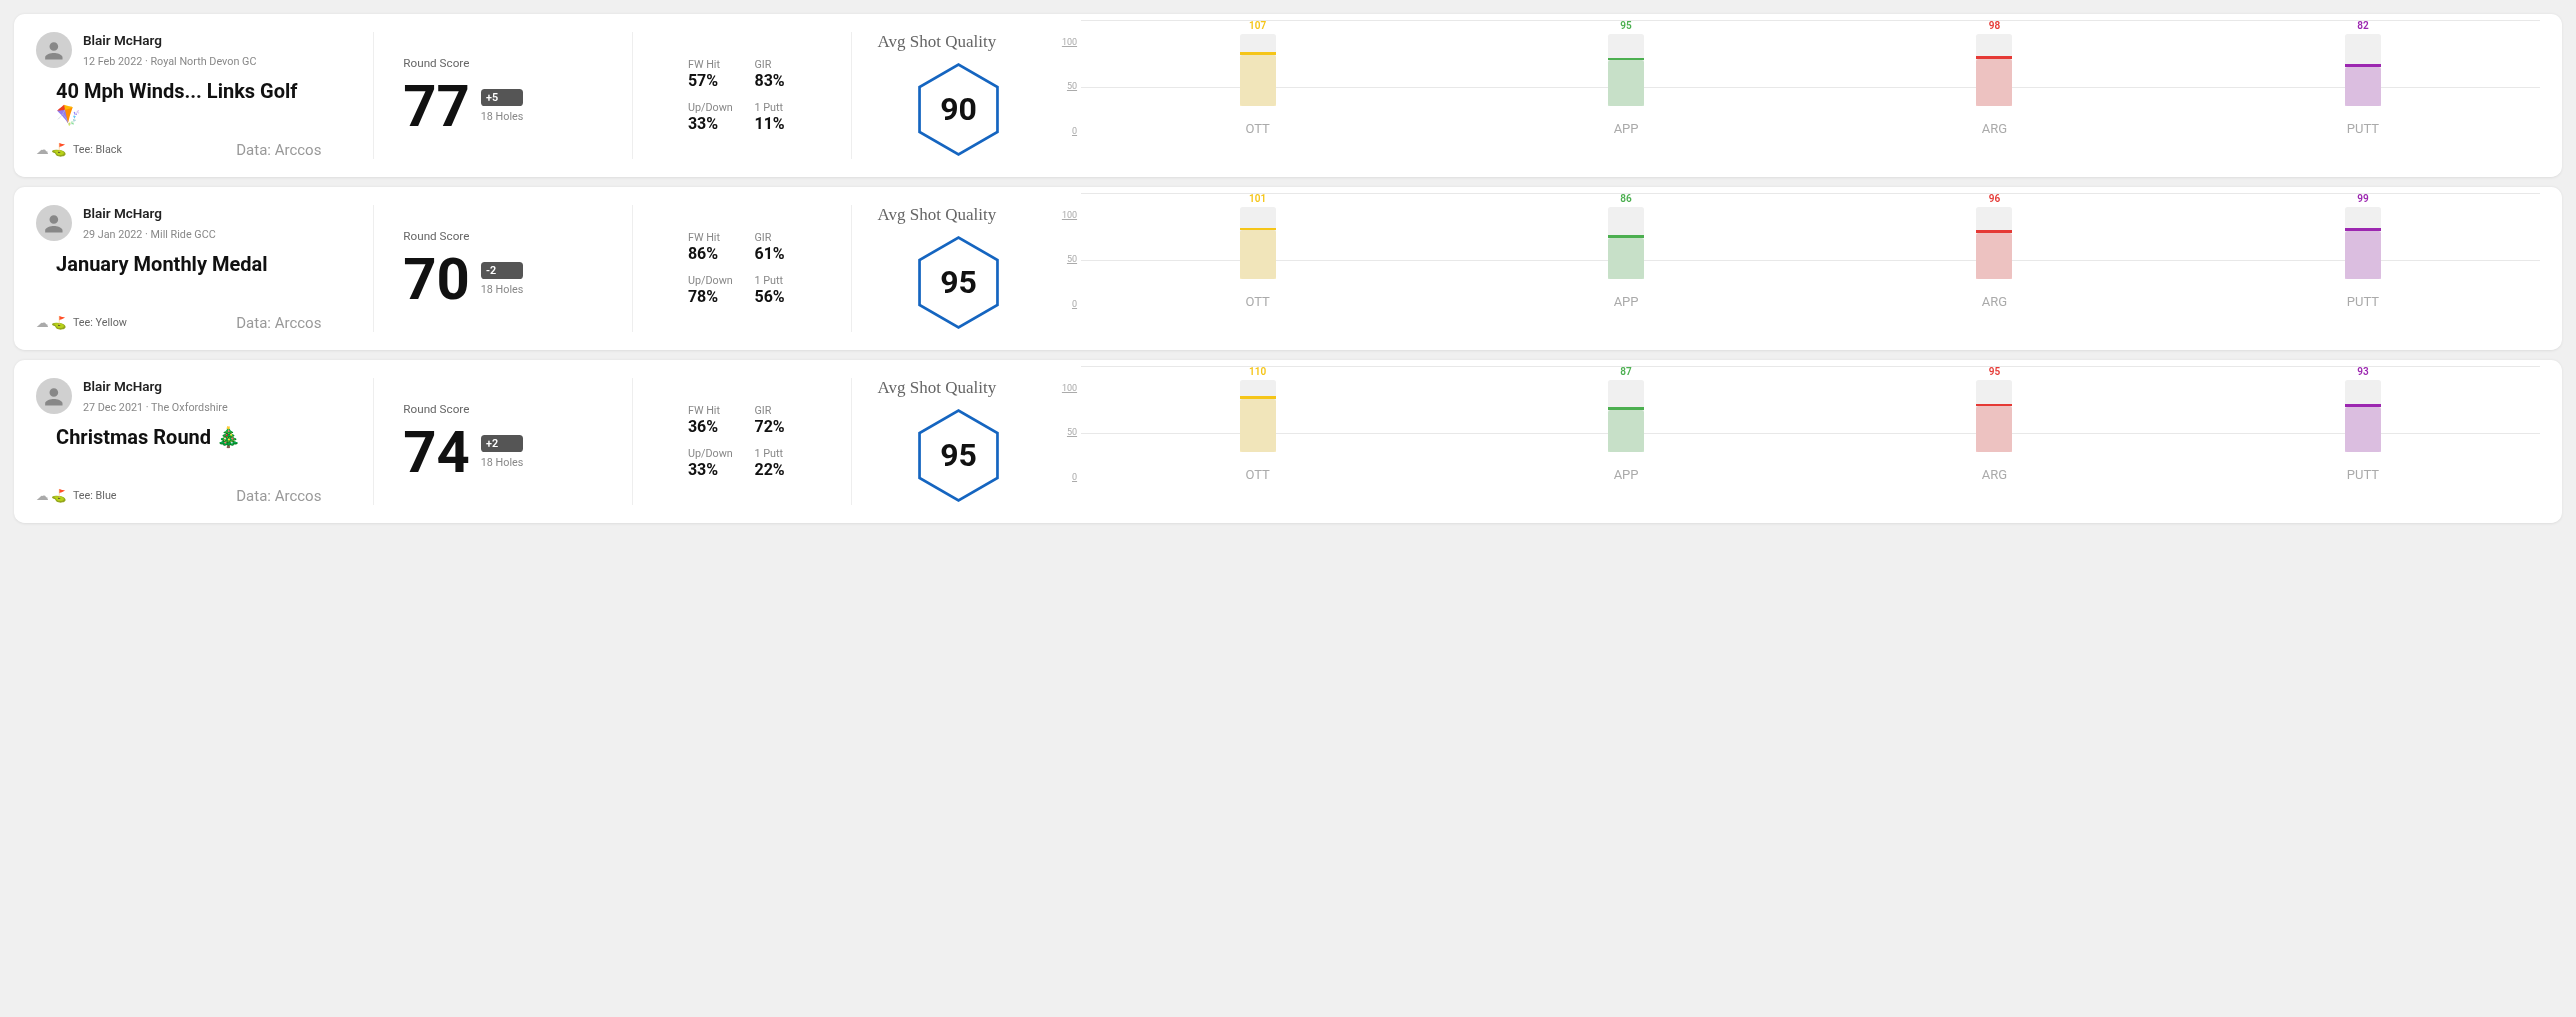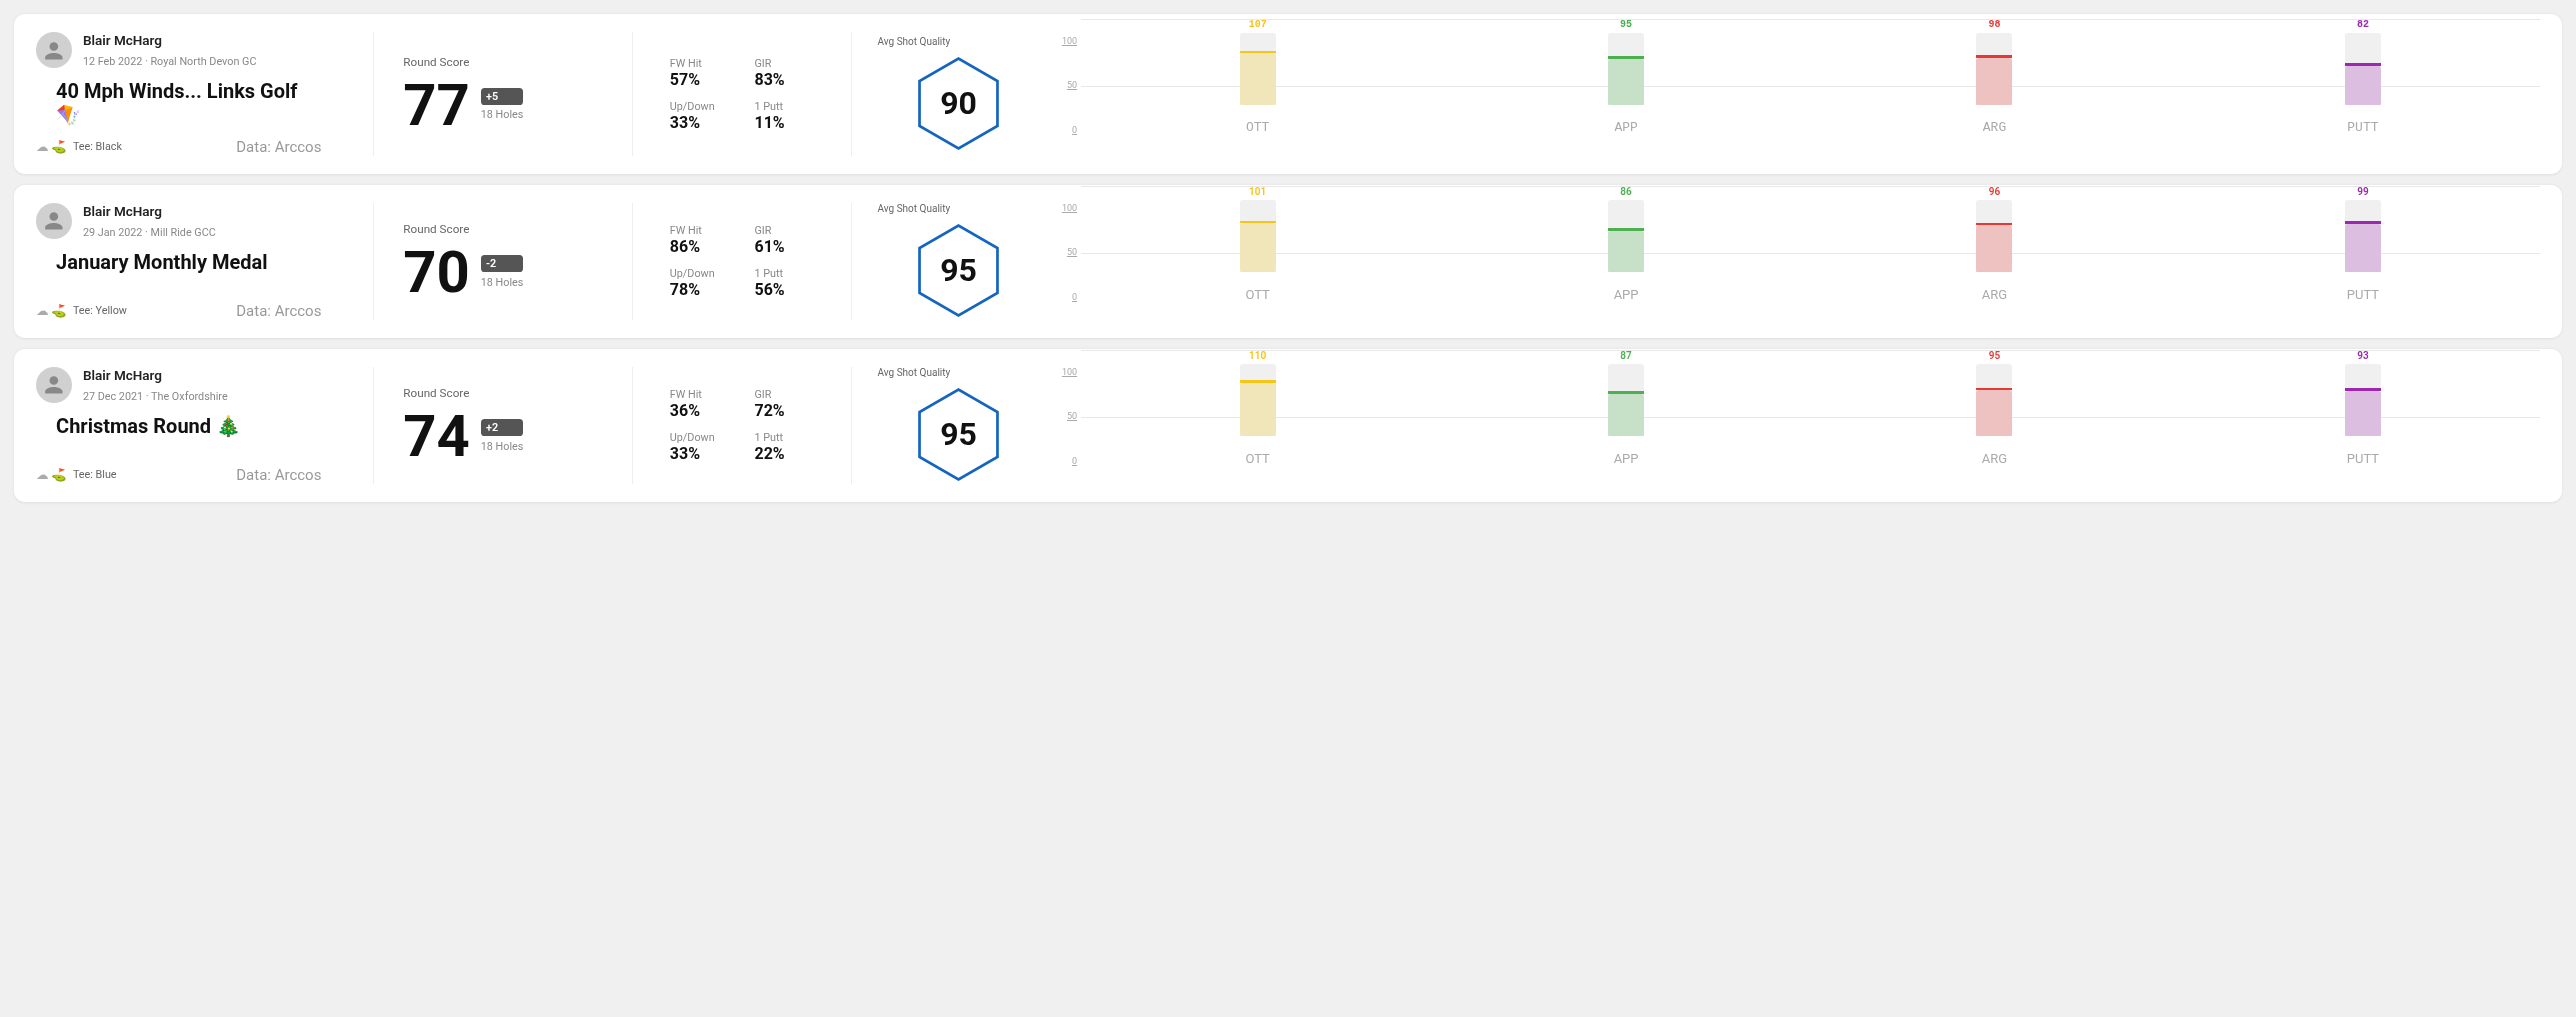--- a/index.html
+++ b/index.html
@@ -133,20 +133,21 @@
     .score-holes {
       font-size: 10.8px;
       color: #888;
     }
     .stats-section {
       flex: 0 0 162px;
       display: flex;
       flex-direction: column;
       justify-content: center;
       padding: 0 7.2px;
+      align-items: center;
     }
     .stats-grid {
       display: grid;
       grid-template-columns: 1fr 1fr;
       gap: 10.8px 21.7px;
     }
     .stat-item {}
     .stat-label {
       font-size: 10.8px;
       color: #888;
@@ -163,23 +164,24 @@
     }
     .quality-section {
       flex: 0 0 162px;
       display: flex;
       flex-direction: column;
       align-items: center;
       justify-content: center;
       gap: 7.2px;
     }
     .quality-label {
-      font-size: 10px;
+      font-size: 17px;
       color: #666;
       align-self: flex-start;
+      font-family: Liberation Serif, serif;
     }
     .hexagon-container {
       position: relative;
       width: 99px;
       height: 99px;
       display: flex;
       align-items: center;
       justify-content: center;
     }
     .hexagon-container svg {
@@ -319,21 +321,21 @@
       </div>
     </div>
 
     <div class="chart-section">
       <div style="display:flex; align-items:flex-end; gap:0; height:117px;">
         <div class="chart-y-axis">
           <span class="y-label">100</span>
           <span class="y-label">50</span>
           <span class="y-label">0</span>
         </div>
-        <div style="display:flex; gap:14.4px; flex:1; align-items:flex-end; padding-bottom:18px; position:relative;font-family:Liberation Mono, monospace;">
+        <div style="display:flex; gap:14.4px; flex:1; align-items:flex-end; padding-bottom:18px; position:relative;">
           <div style="position:absolute; top:0; left:0; right:0; height:0.9px; background:#e8e8e8;"></div>
           <div style="position:absolute; top:50%; left:0; right:0; height:0.9px; background:#e8e8e8;"></div>
 
             <div class="bar-group">
               <span class="bar-value-label" style="color:#f5c518">107</span>
               <div class="bar-wrapper">
                 <div style="width:100%; height:72%; background:#f5c518; border-radius:2.7px 2.7px 0 0; position:absolute; bottom:0; opacity:0.25;"></div>
                 <div style="width:100%; height:2.7px; background:#f5c518; position:absolute; bottom:72%;"></div>
               </div>
               <span class="bar-x-label">OTT</span>

